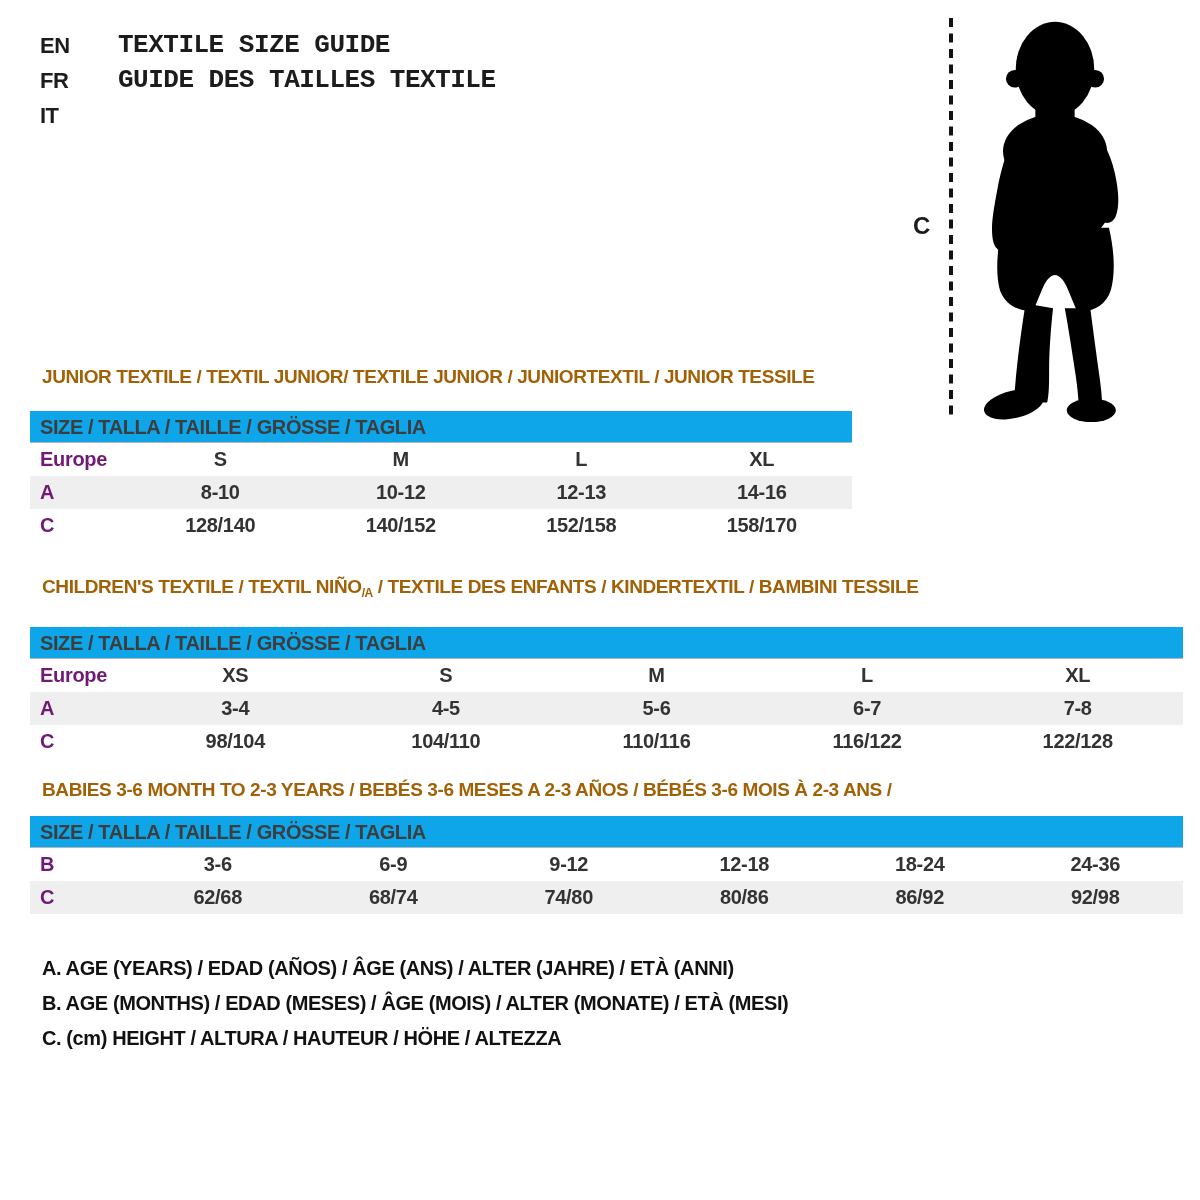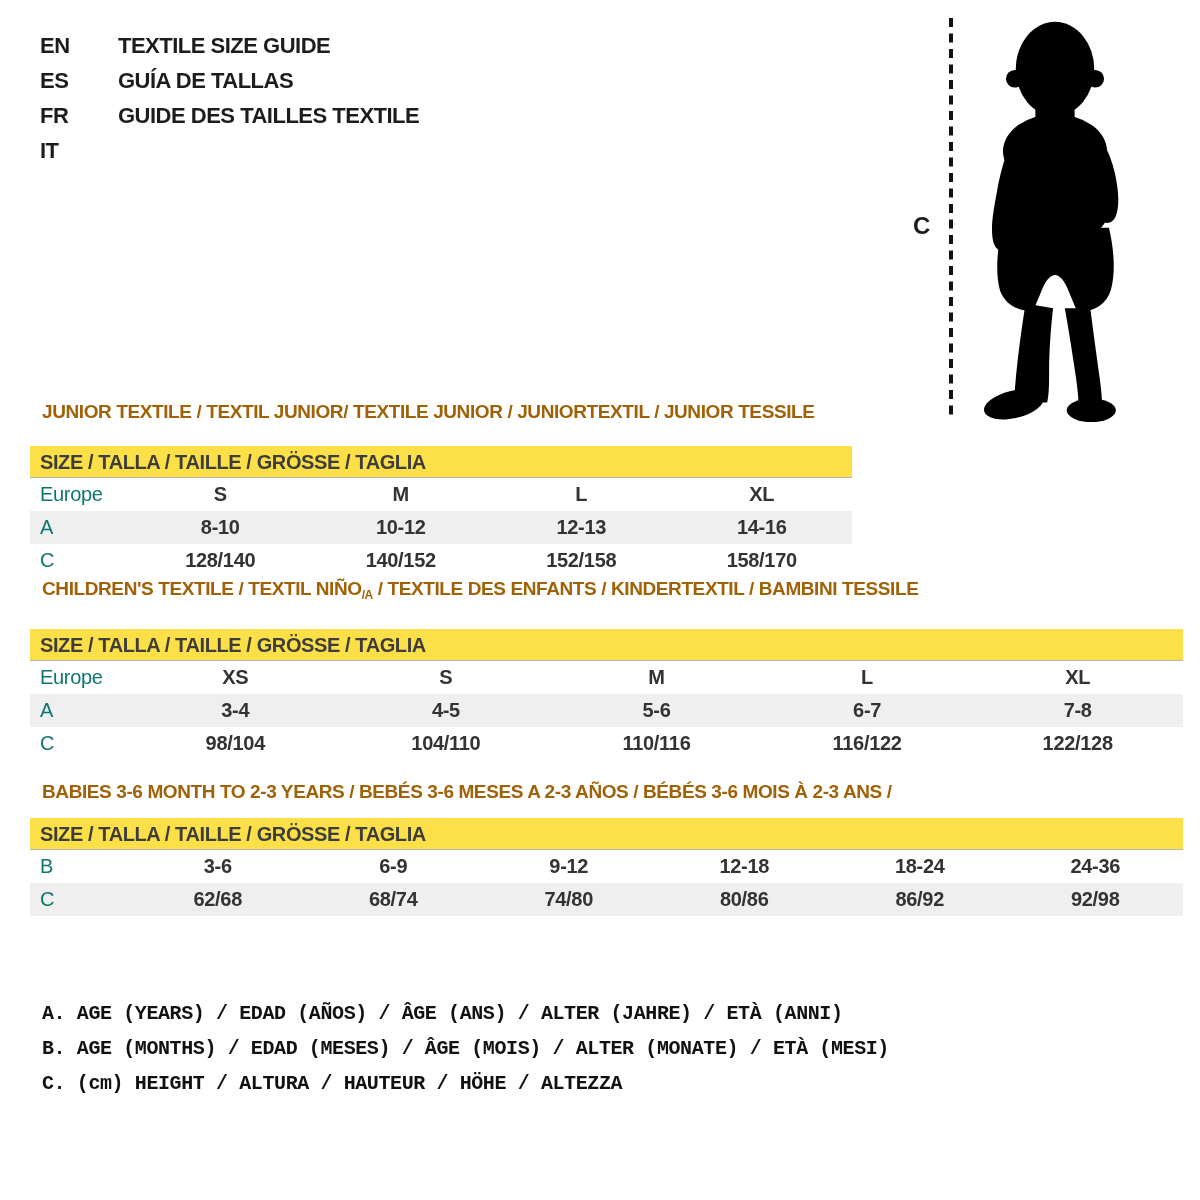--- a/index.html
+++ b/index.html
@@ -12,81 +12,77 @@
   }
   .page { position: relative; width: 1166px; height: 1200px; }
 
   
   .lang-block { padding: 28px 0 0 40px; }
   .lang-row { display: flex; line-height: 35px; }
   .lang-code {
     width: 78px; font-weight: 700; font-size: 22px; letter-spacing: -0.5px;
   }
   .lang-title {
-    font-weight: 700; font-size: 22px; letter-spacing: -0.5px;
+    font-weight: 700; font-size: 26px; letter-spacing: -0.5px; font-family: Liberation Mono, monospace;
   }
 
   
   .figure-wrap { position: absolute; left: 905px; top: 12px; width: 250px; height: 415px; }
   .measure-label {
     position: absolute; left: 8px; top: 200px;
     font-weight: 700; font-size: 24px;
   }
   .dash-line { position: absolute; left: 42px; top: 6px; }
   .silhouette { position: absolute; left: 64px; top: 2px; }
 
   
   .content { padding-left: 30px; }
   .section-title {
     font-weight: 700; font-size: 19px; letter-spacing: -0.4px;
     padding-left: 12px; line-height: 24px; color: #a16207;
   }
   .section-title .sub { font-size: 12px; vertical-align: -4px; font-weight: 700; }
   #junior-title { margin-top: 232px; }
-  #children-title { }
+  #children-title { margin-top: 33px; }
   #babies-title { margin-top: 14px; line-height: 35px; }
 
   .size-bar {
     margin-top: 22px; height: 32px; line-height: 32px;
-    background: #fde047; color: #3d3d3d;
+    background: #0ea5e9; color: #3d3d3d;
     font-weight: 700; font-size: 20px; letter-spacing: -0.4px;
     padding-left: 10px;
     border-bottom: 1px solid #b5b5b5;
   }
   #babies-size-bar { margin-top: 9px; }
 
   .w-junior { width: 822px; }
   .w-wide { width: 1153px; }
 
   .size-table { font-size: 20px; letter-spacing: -0.3px; }
   .trow { display: flex; height: 33px; align-items: center; background: #ffffff; }
   .trow.shaded { background: #efefef; }
-  .tlabel { width: 100px; padding-left: 10px; font-weight: 400; color: #0f766e; }
+  .tlabel { width: 100px; padding-left: 10px; font-weight: 700; color: #701a75; }
   .tcell { flex: 1; text-align: center; font-weight: 600; color: #333333; }
 
   
-  .legend { margin-top: 80px; padding-left: 12px; font-family: Liberation Mono, monospace; }
+  .legend { margin-top: 37px; padding-left: 12px; }
   .legend-line {
     font-weight: 700; font-size: 20px; letter-spacing: -0.4px;
     line-height: 35px; color: #111;
   }
 </style>
 </head>
 <body>
 
 <div class="page">
 
   <div class="lang-block">
     <div class="lang-row">
       <span class="lang-code">EN</span>
       <span class="lang-title">TEXTILE SIZE GUIDE</span>
-    </div>
-    <div class="lang-row">
-      <span class="lang-code">ES</span>
-      <span class="lang-title">GUÍA DE TALLAS</span>
     </div>
     <div class="lang-row">
       <span class="lang-code">FR</span>
       <span class="lang-title">GUIDE DES TAILLES TEXTILE</span>
     </div>
     <div class="lang-row">
       <span class="lang-code">IT</span>
     </div>
   </div>
 

